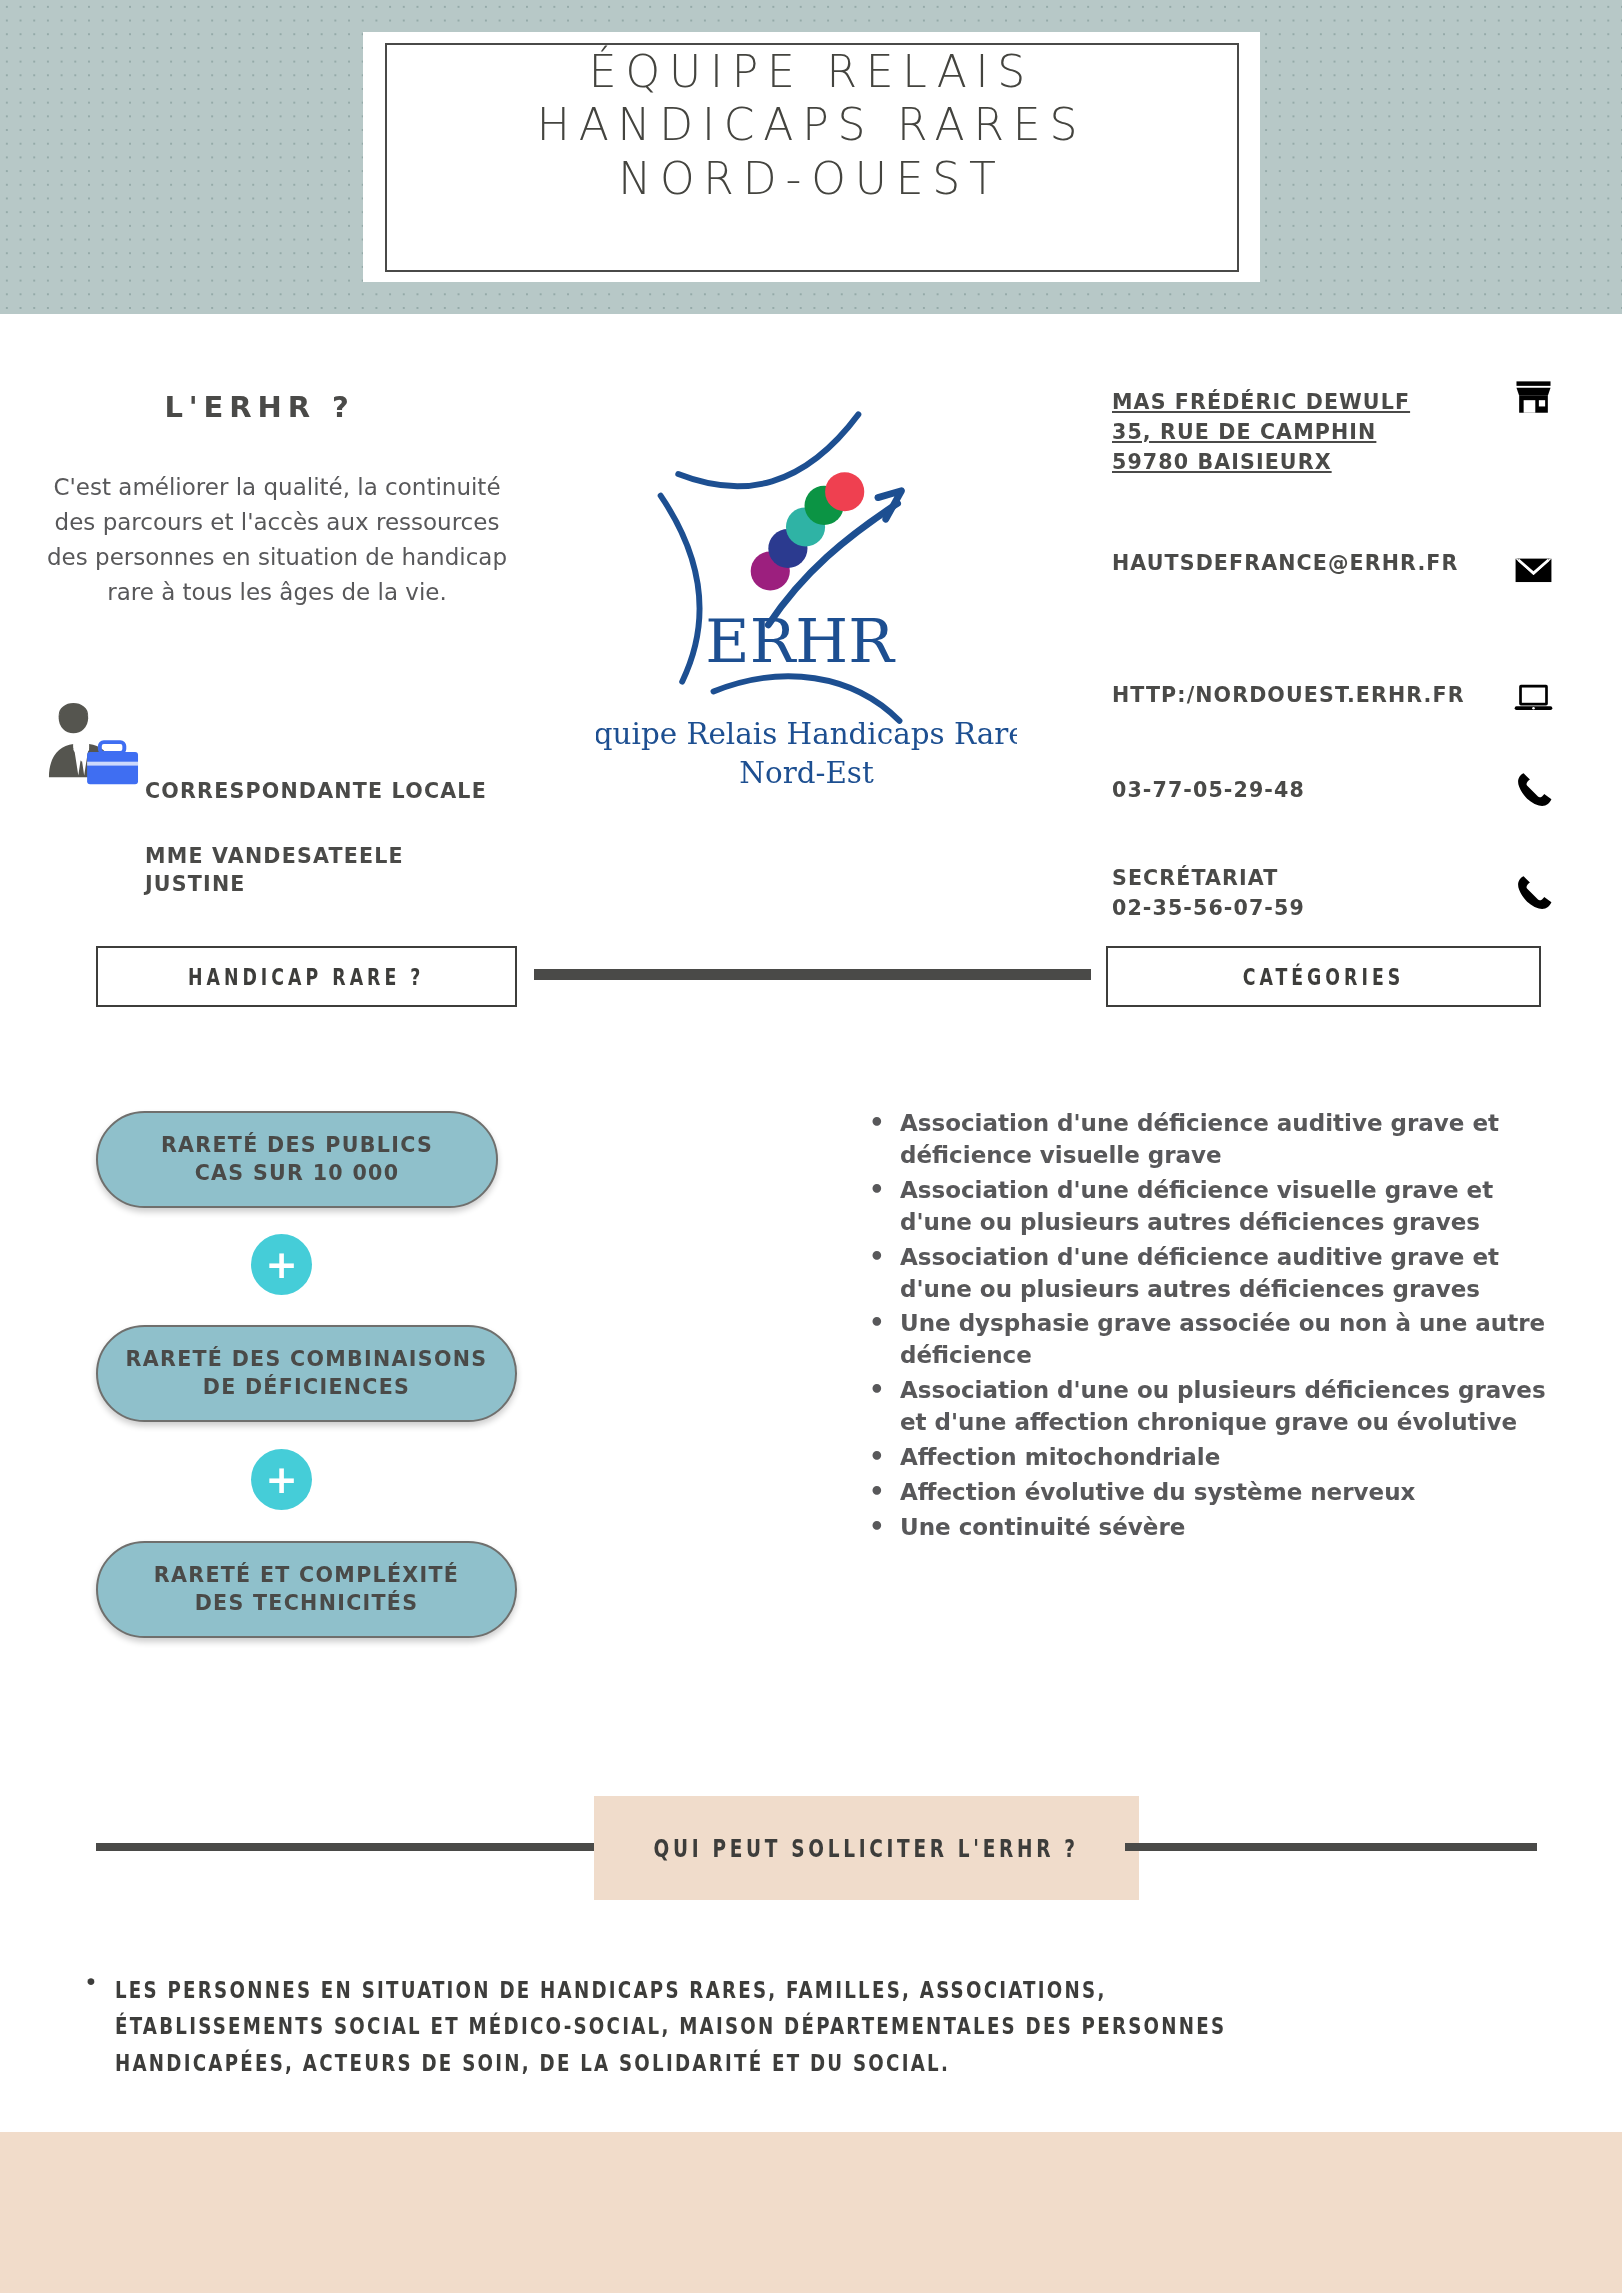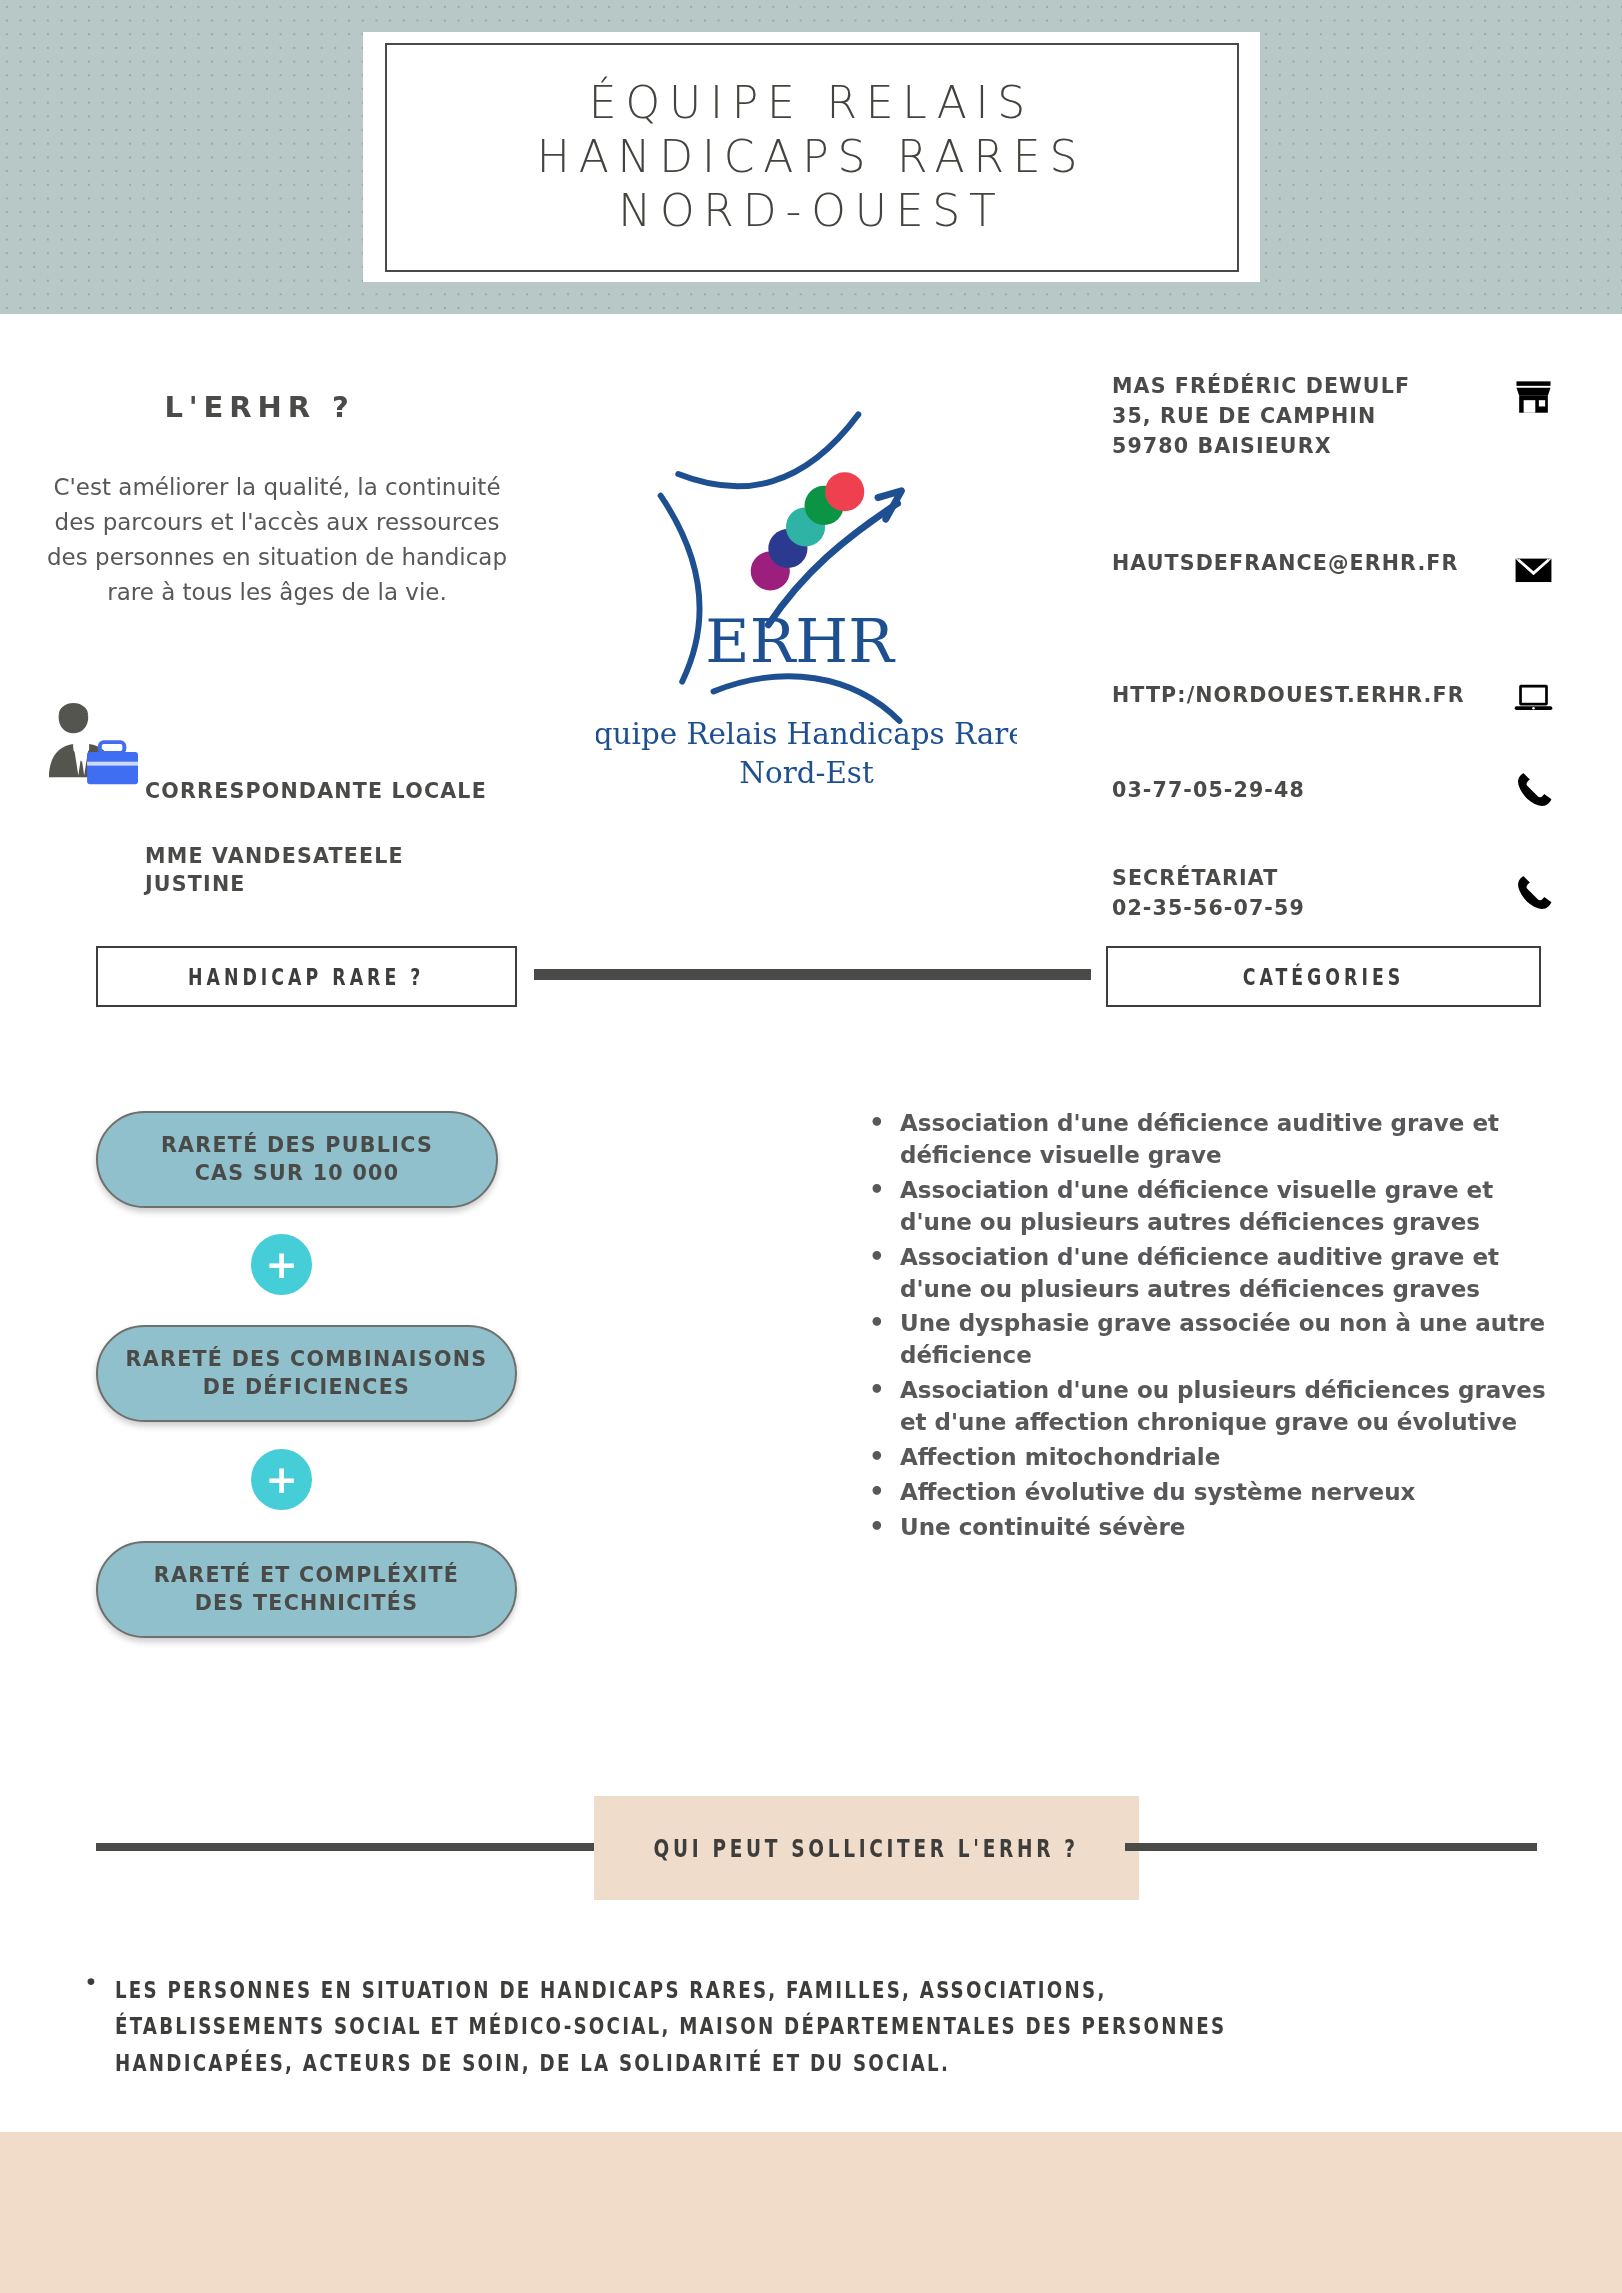--- a/index.html
+++ b/index.html
@@ -23,21 +23,21 @@
   }
   .title-card{
     position:absolute;left:363px;top:32px;width:897px;height:250px;
     background:#ffffff;
     box-sizing:border-box;
     display:flex;align-items:center;justify-content:center;
   }
   .title-inner{
     border:2.9px solid #4a4a48;
     width:854px;height:229px;
-    display:flex;align-items:center;justify-content:center;
+    display:flex;align-items:flex-start;justify-content:center;
     box-sizing:border-box;
   }
   .title-text{
     text-align:center;
     font-family:"DejaVu Sans","Liberation Sans",sans-serif;
     font-weight:300;
     font-size:44px;
     letter-spacing:8.8px;
     line-height:1.22;
     color:#44443f;
@@ -72,21 +72,21 @@
   
   .logo-wrap{
     position:absolute;left:596px;top:380px;width:421px;height:431px;
   }
 
   
   .contact-block{position:absolute;left:1112px;width:392px;font-weight:700;color:#4a4a48;}
   .contact-block .line{font-size:20.6px;letter-spacing:1.1px;line-height:1.45;white-space:pre-line;}
   .contact-icon{position:absolute;left:1505px;width:57px;height:57px;display:flex;align-items:center;justify-content:center;}
 
-  .c1{top:372px;}  .i1{top:369px;}
+  .c1{top:388px;text-decoration:underline;}  .i1{top:369px;}
   .c2{top:549px;}  .i2{top:541px;}
   .c3{top:681px;}  .i3{top:668px;}
   .c4{top:776px;}  .i4{top:760px;}
   .c5{top:864px;}  .i5{top:863px;}
 
   
   .sec-box{
     position:absolute;height:61px;border:2px solid #3d3d3b;background:#fff;
     display:flex;align-items:center;justify-content:center;box-sizing:border-box;
   }

